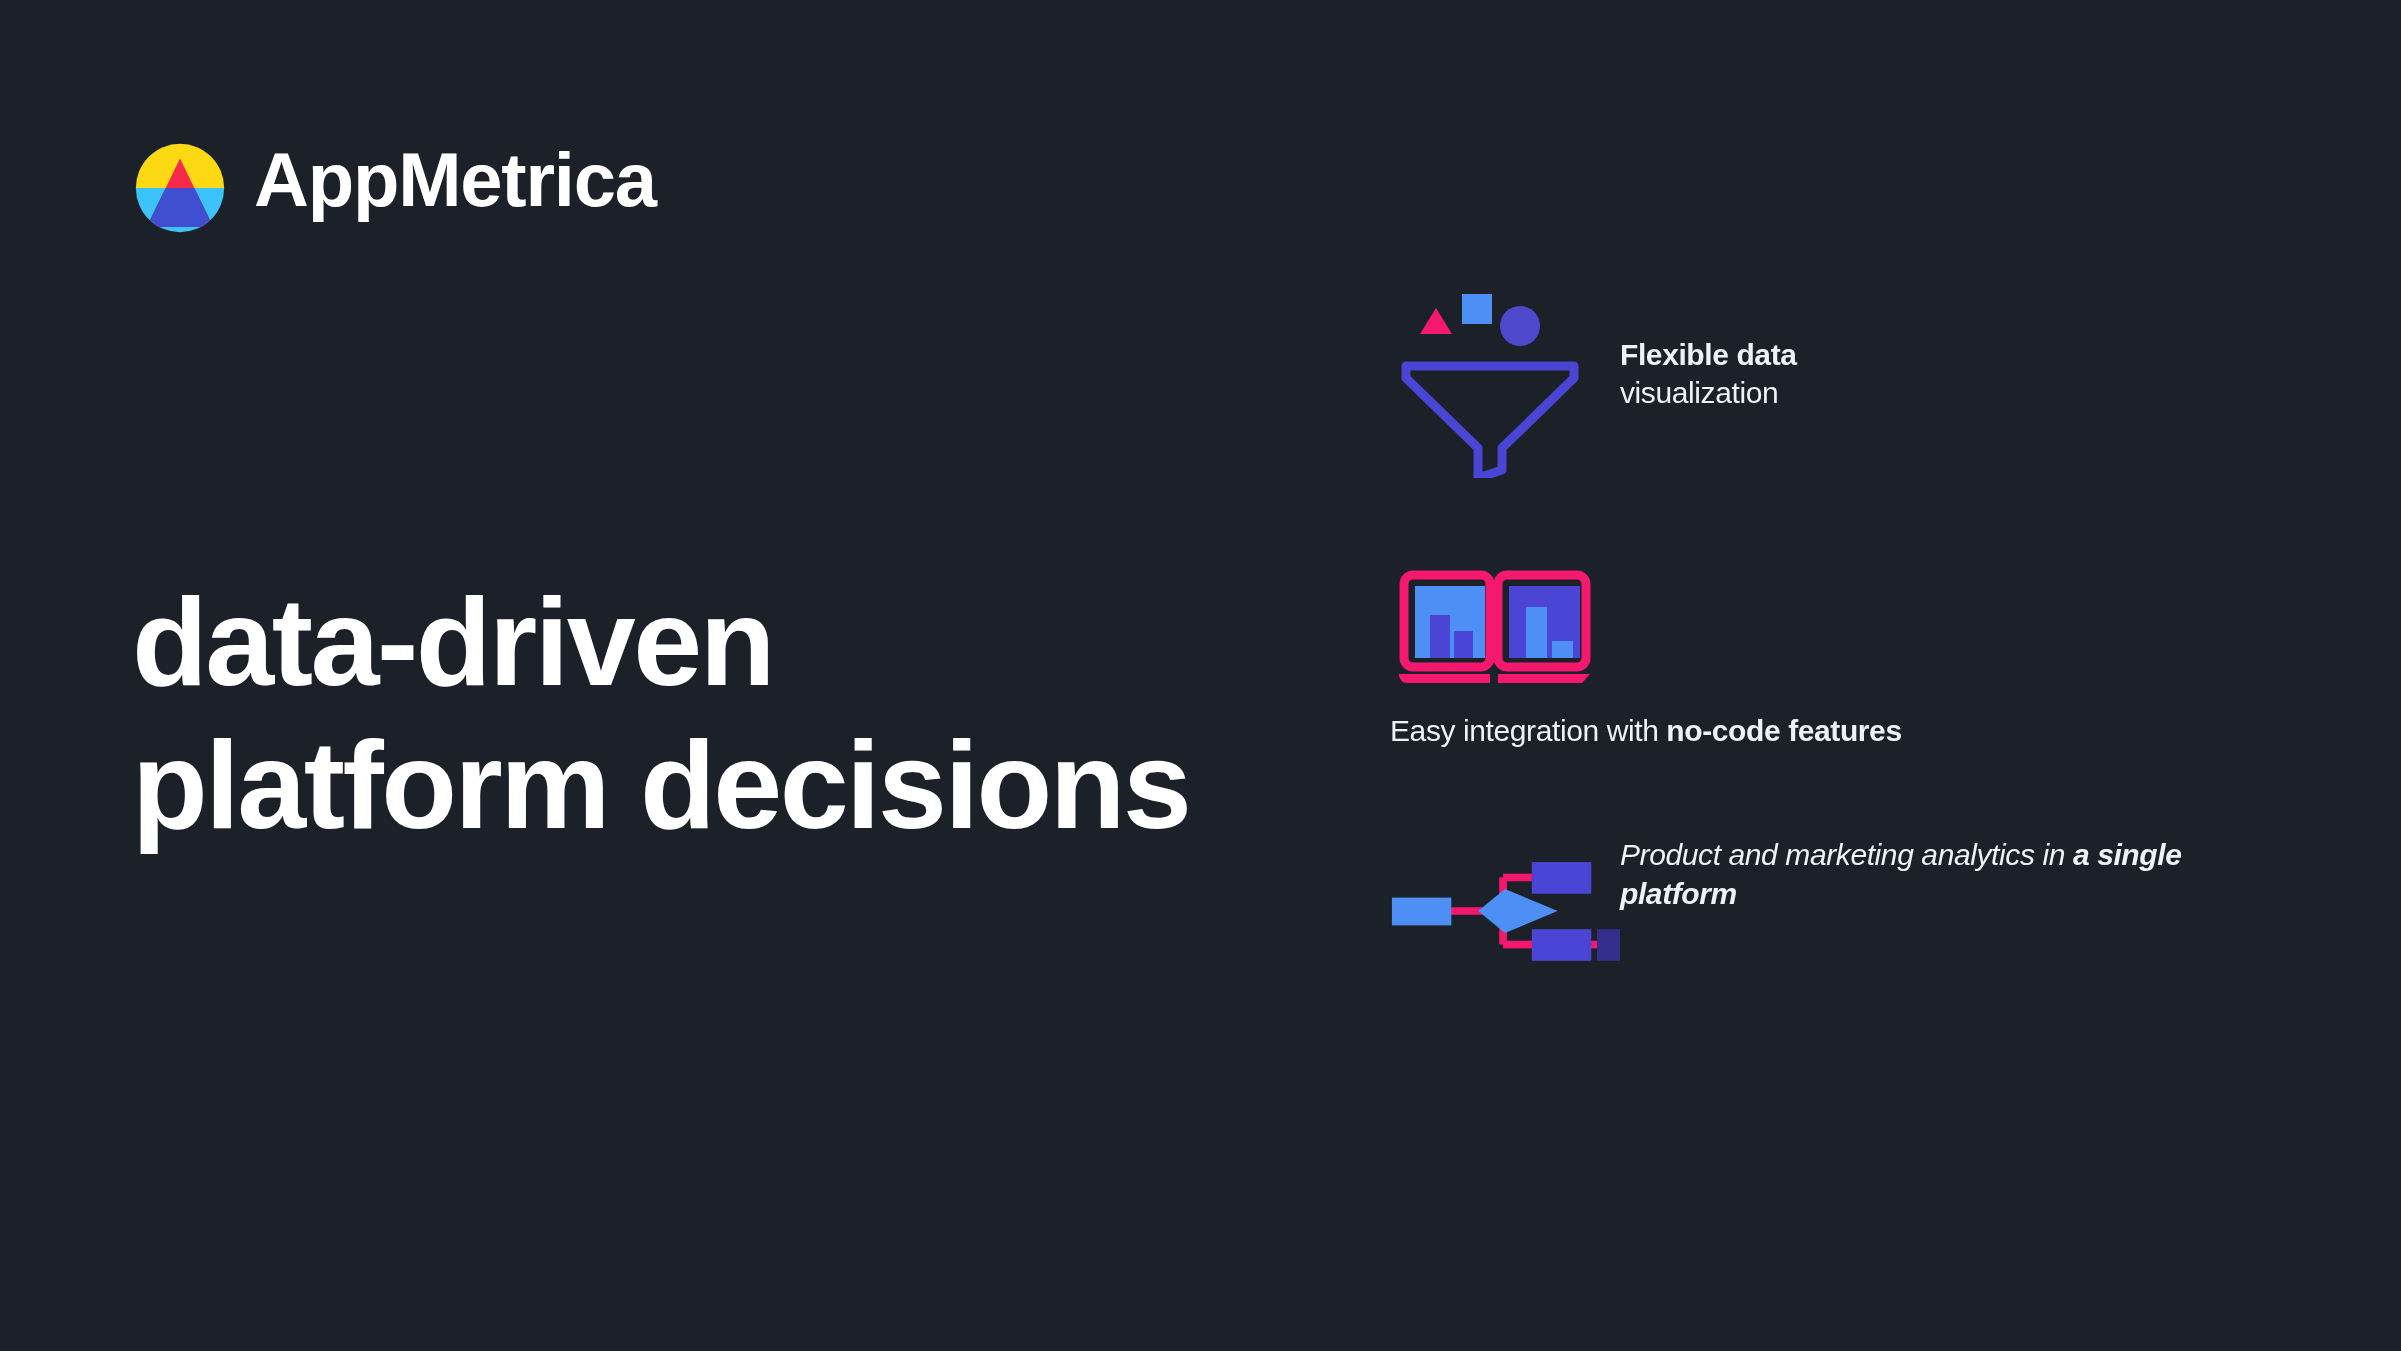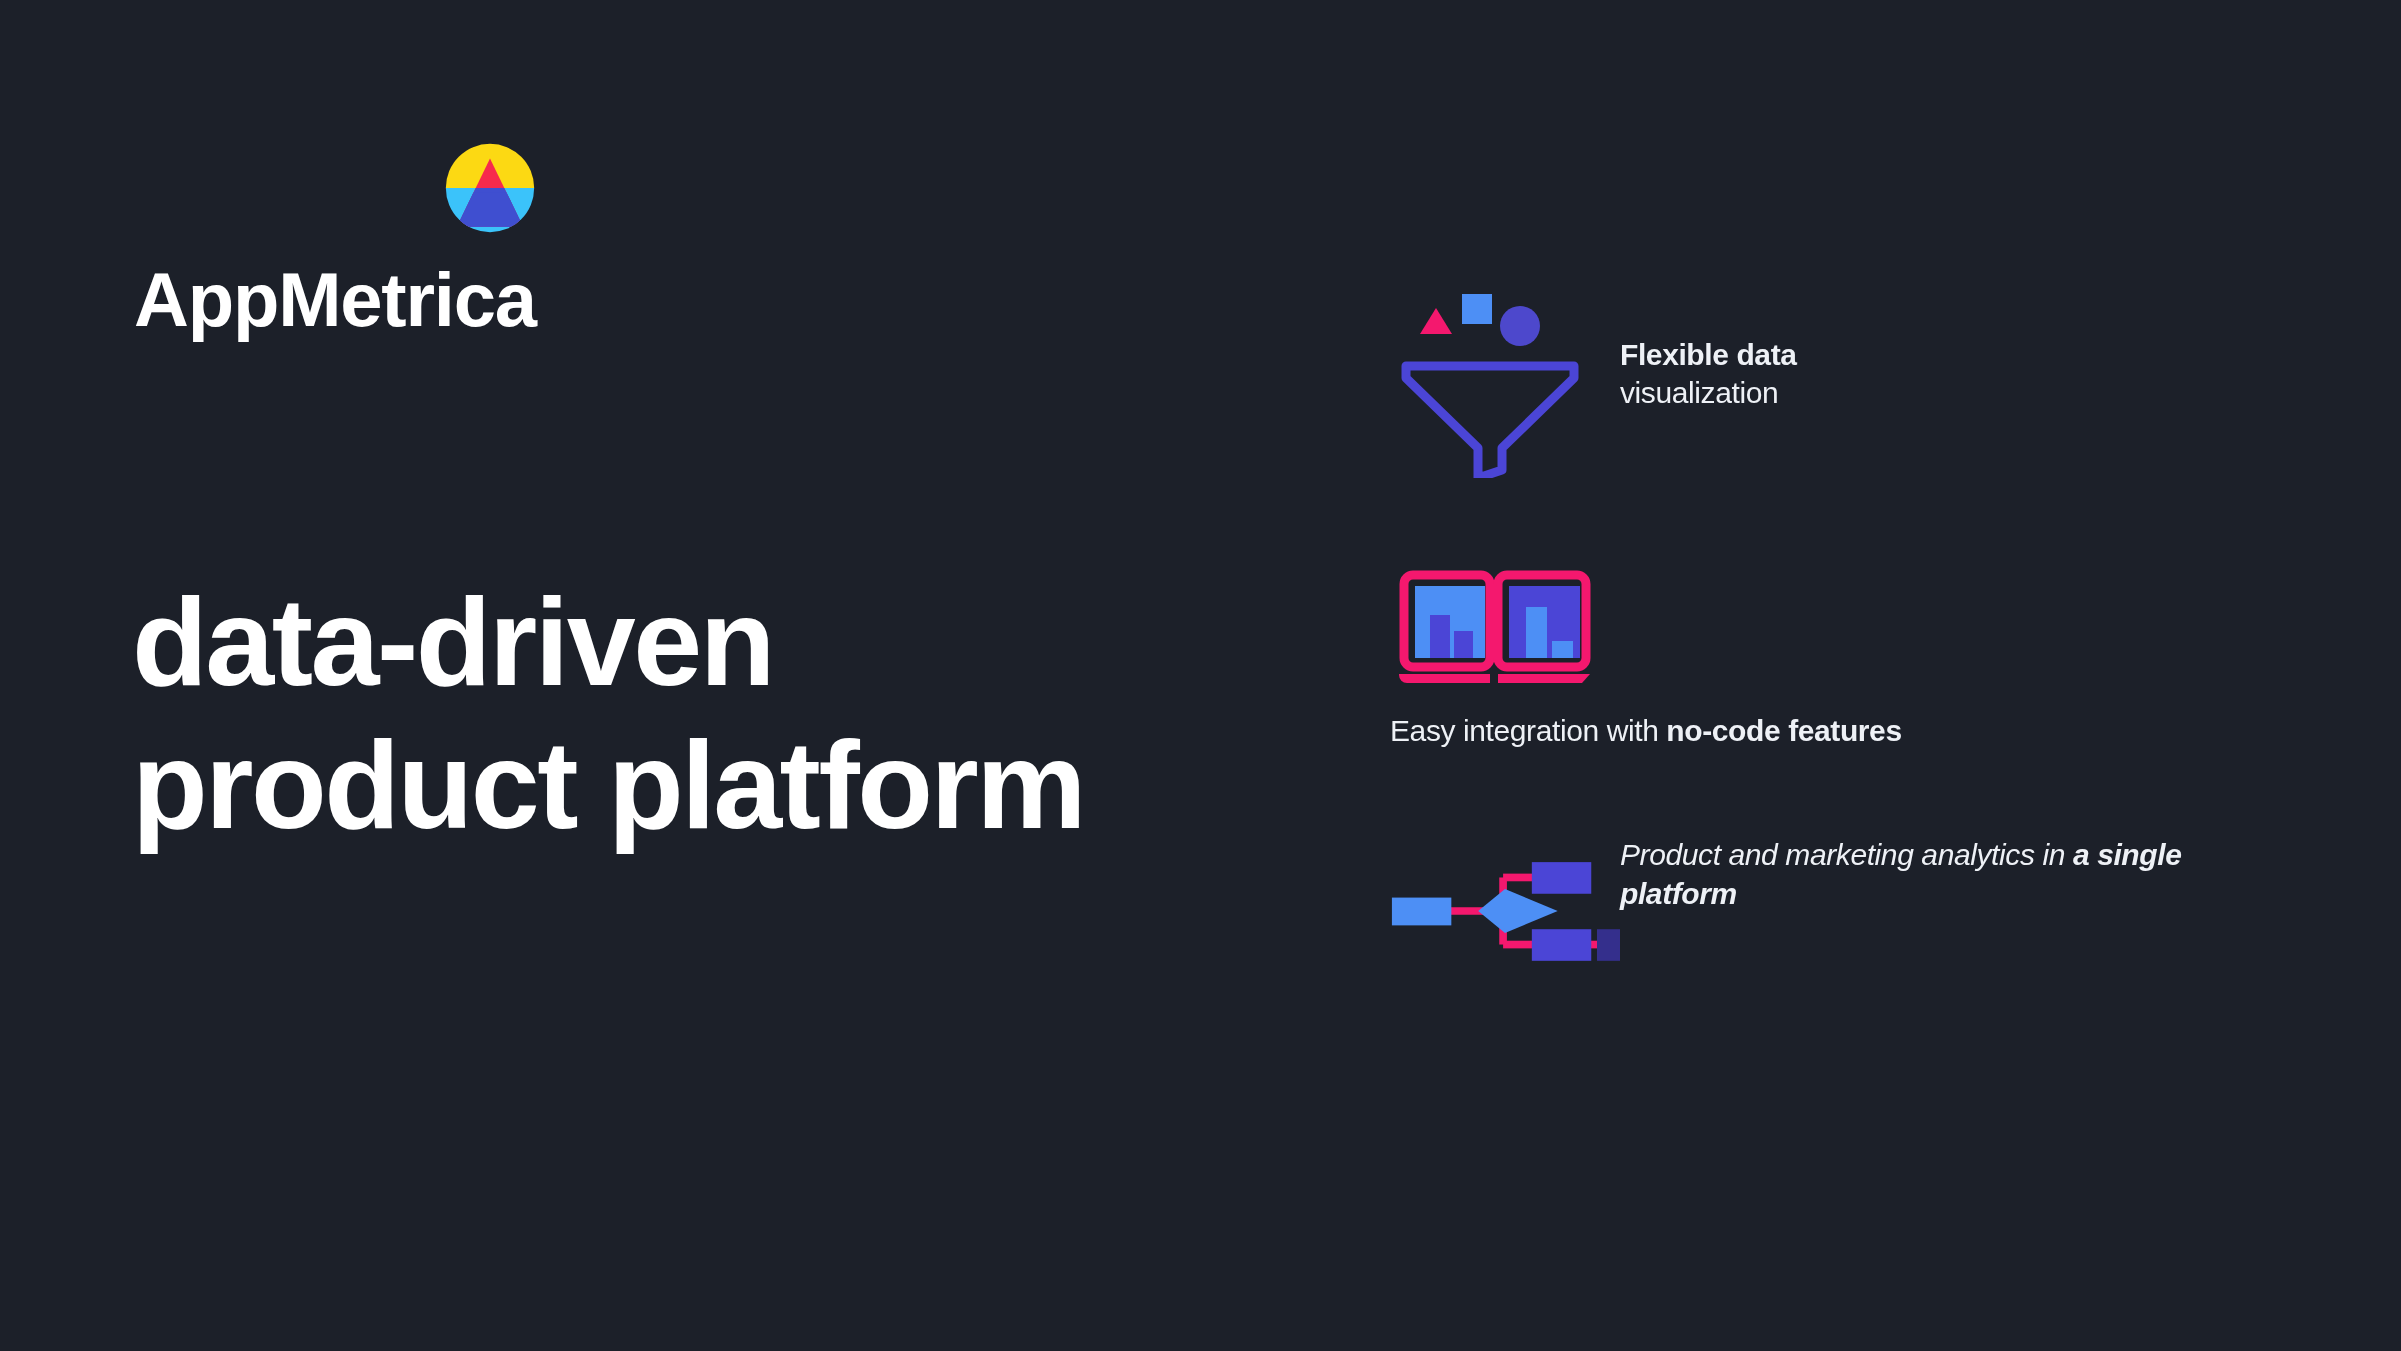--- a/index.html
+++ b/index.html
@@ -21,23 +21,22 @@
     height: 1351px;
     background: #1c2029;
   }
 
   
   .brand {
     position: absolute;
     left: 134px;
     top: 142px;
     display: flex;
-    align-items: flex-end;
+    align-items: flex-start;
     gap: 28px;
-    flex-direction: column;
   }
   .brand-mark {
     width: 92px;
     height: 92px;
     flex: 0 0 auto;
     display: block;
   }
   .brand-name {
     font-size: 76px;
     font-weight: 700;
@@ -130,21 +129,21 @@
         </g>
         <rect x="0" y="50" width="100" height="50" fill="none"></rect>
         <path d="M50 18 L86 92 L14 92 Z" fill="#3f4fd0" style="clip-path:inset(50% 0 0 0);"></path>
       </g>
     </svg>
     <div class="brand-name">AppMetrica</div>
   </div>
 
   <h1 class="headline">
     <span class="line">data-driven</span>
-    <span class="line">product platform</span>
+    <span class="line">platform decisions</span>
   </h1>
 
   <div class="features">
 
     <div class="feature f1">
       <div class="feature-icon">
         <svg width="200" height="190" viewBox="0 0 200 190">
 
           <path d="M30 46 L46 20 L62 46 Z" fill="#f4186e"></path>
           <rect x="72" y="6" width="30" height="30" fill="#4d8ff5"></rect>

